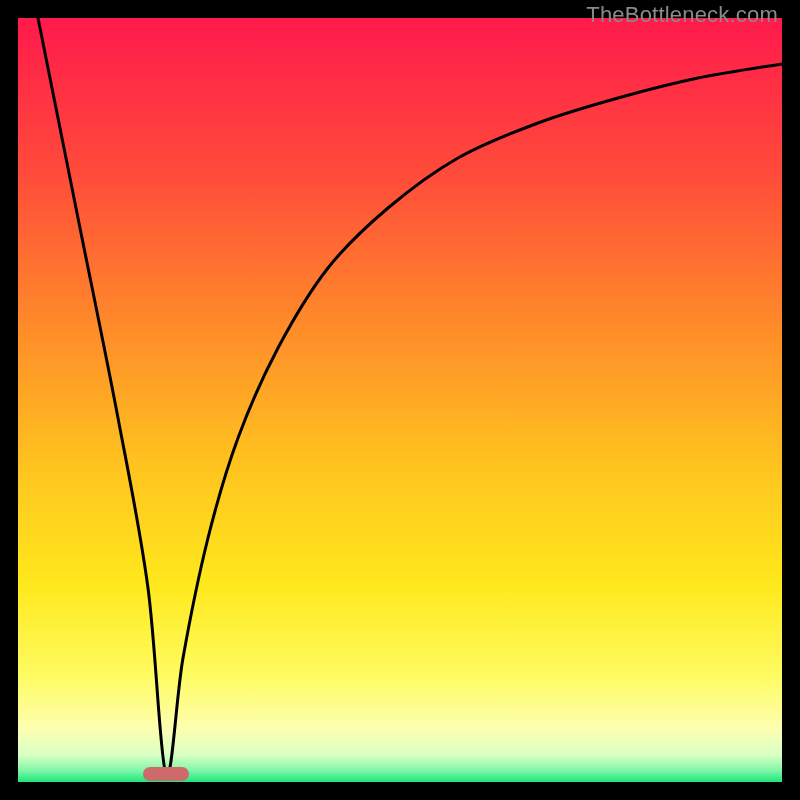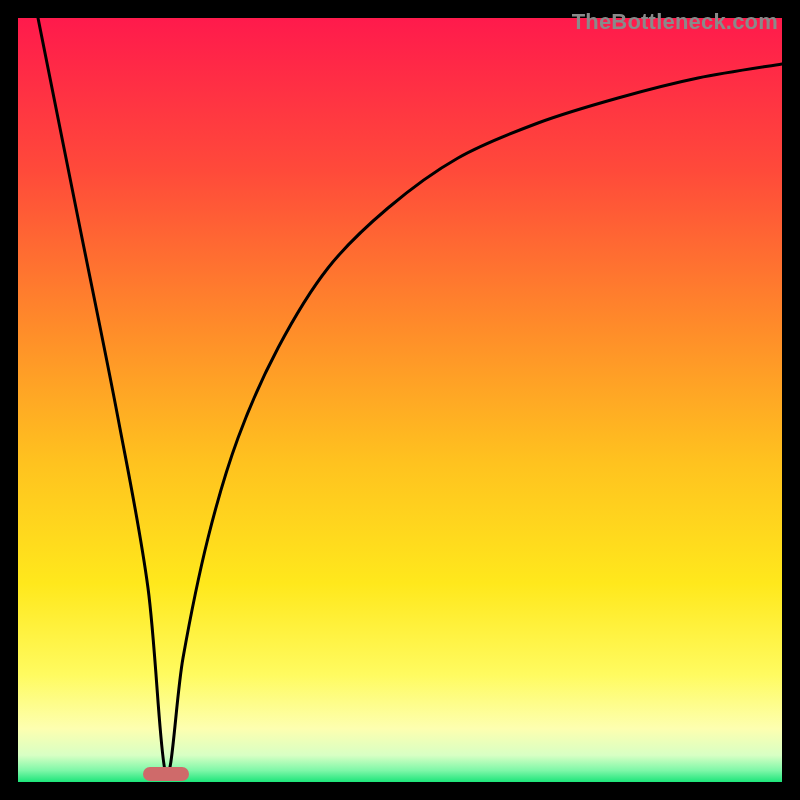--- a/index.html
+++ b/index.html
@@ -27,25 +27,25 @@
   }
   svg.curve {
     position: absolute;
     left: 0;
     top: 0;
     width: 764px;
     height: 764px;
   }
   .watermark {
     position: absolute;
-    top: 9px;
+    top: 2px;
     right: 22px;
     font-family: Arial, Helvetica, sans-serif;
     font-size: 22px;
-    font-weight: 700;
+    font-weight: 400;
     color: #8a8a8a;
     letter-spacing: 0.2px;
   }
   .marker {
     position: absolute;
     width: 46px;
     height: 14px;
     border-radius: 7px;
     background: #cf6a6a;
   }

